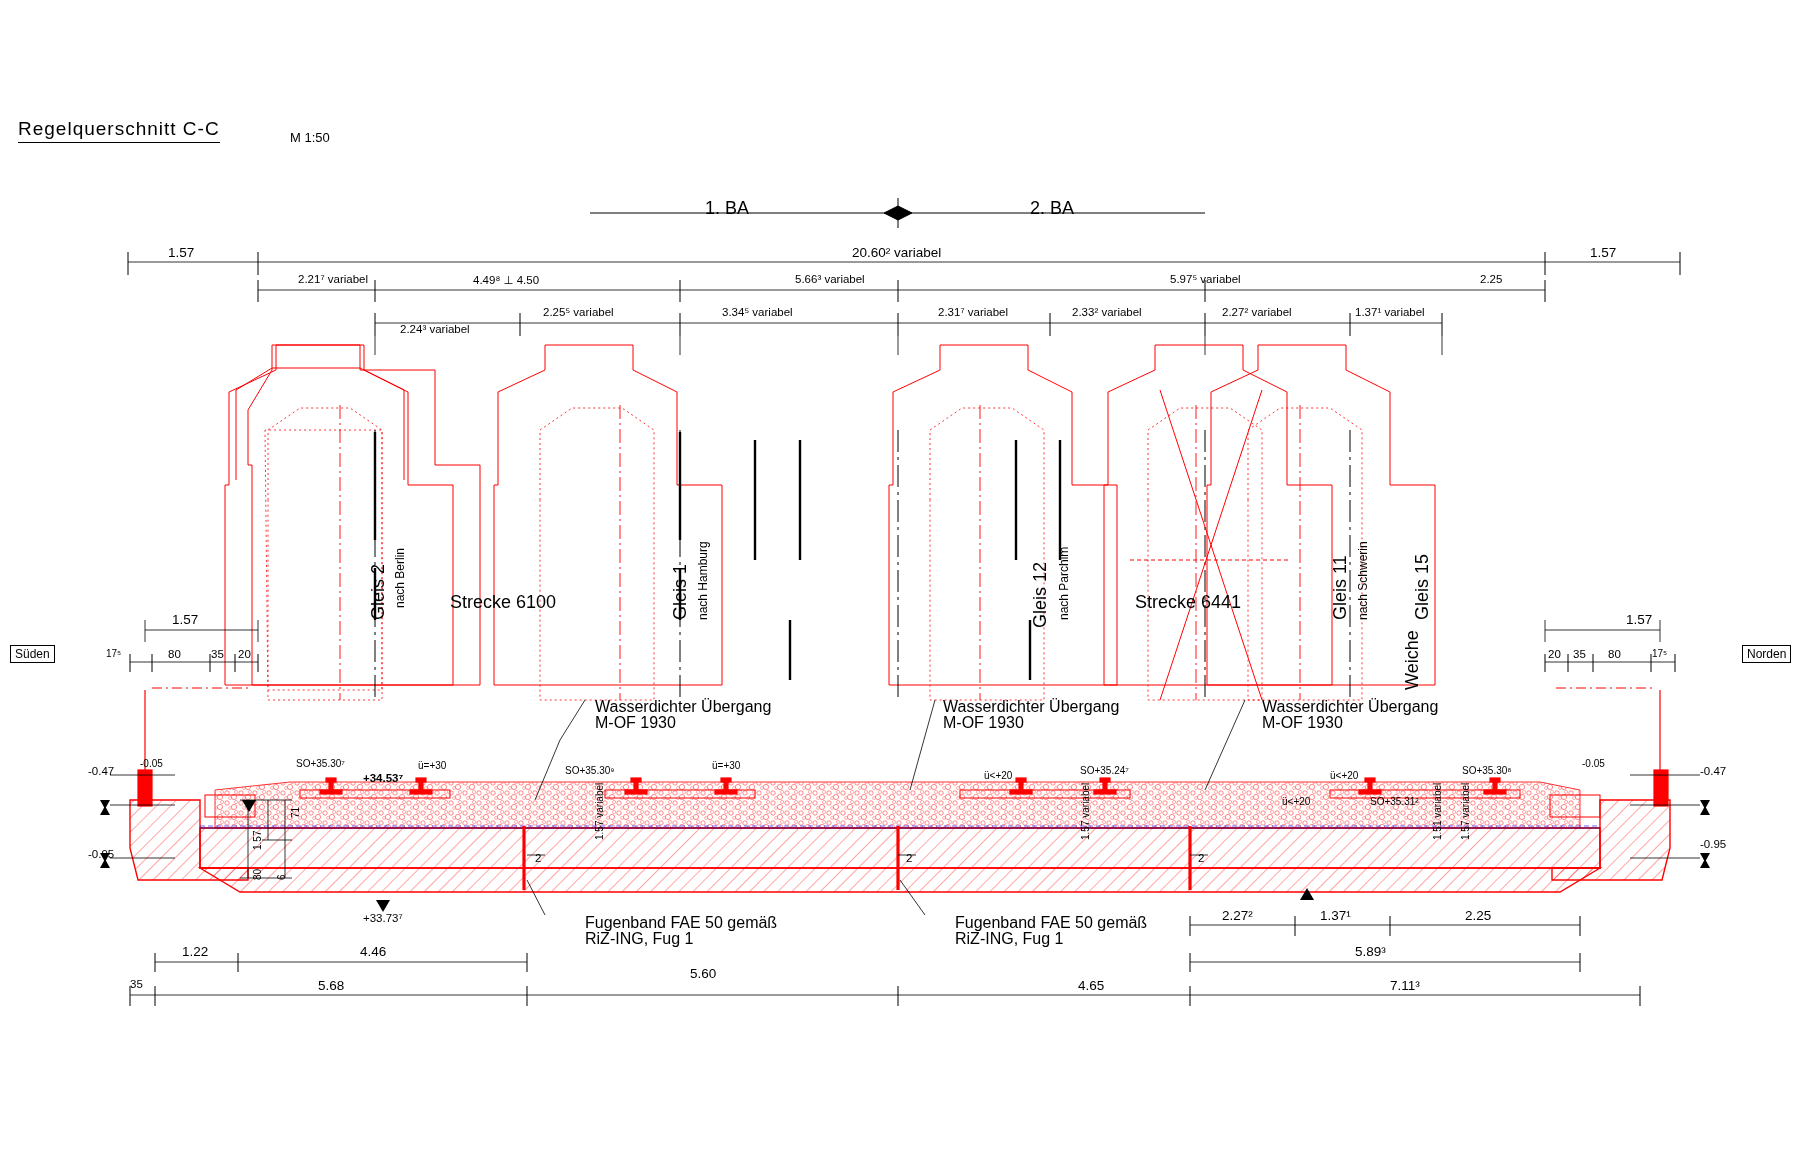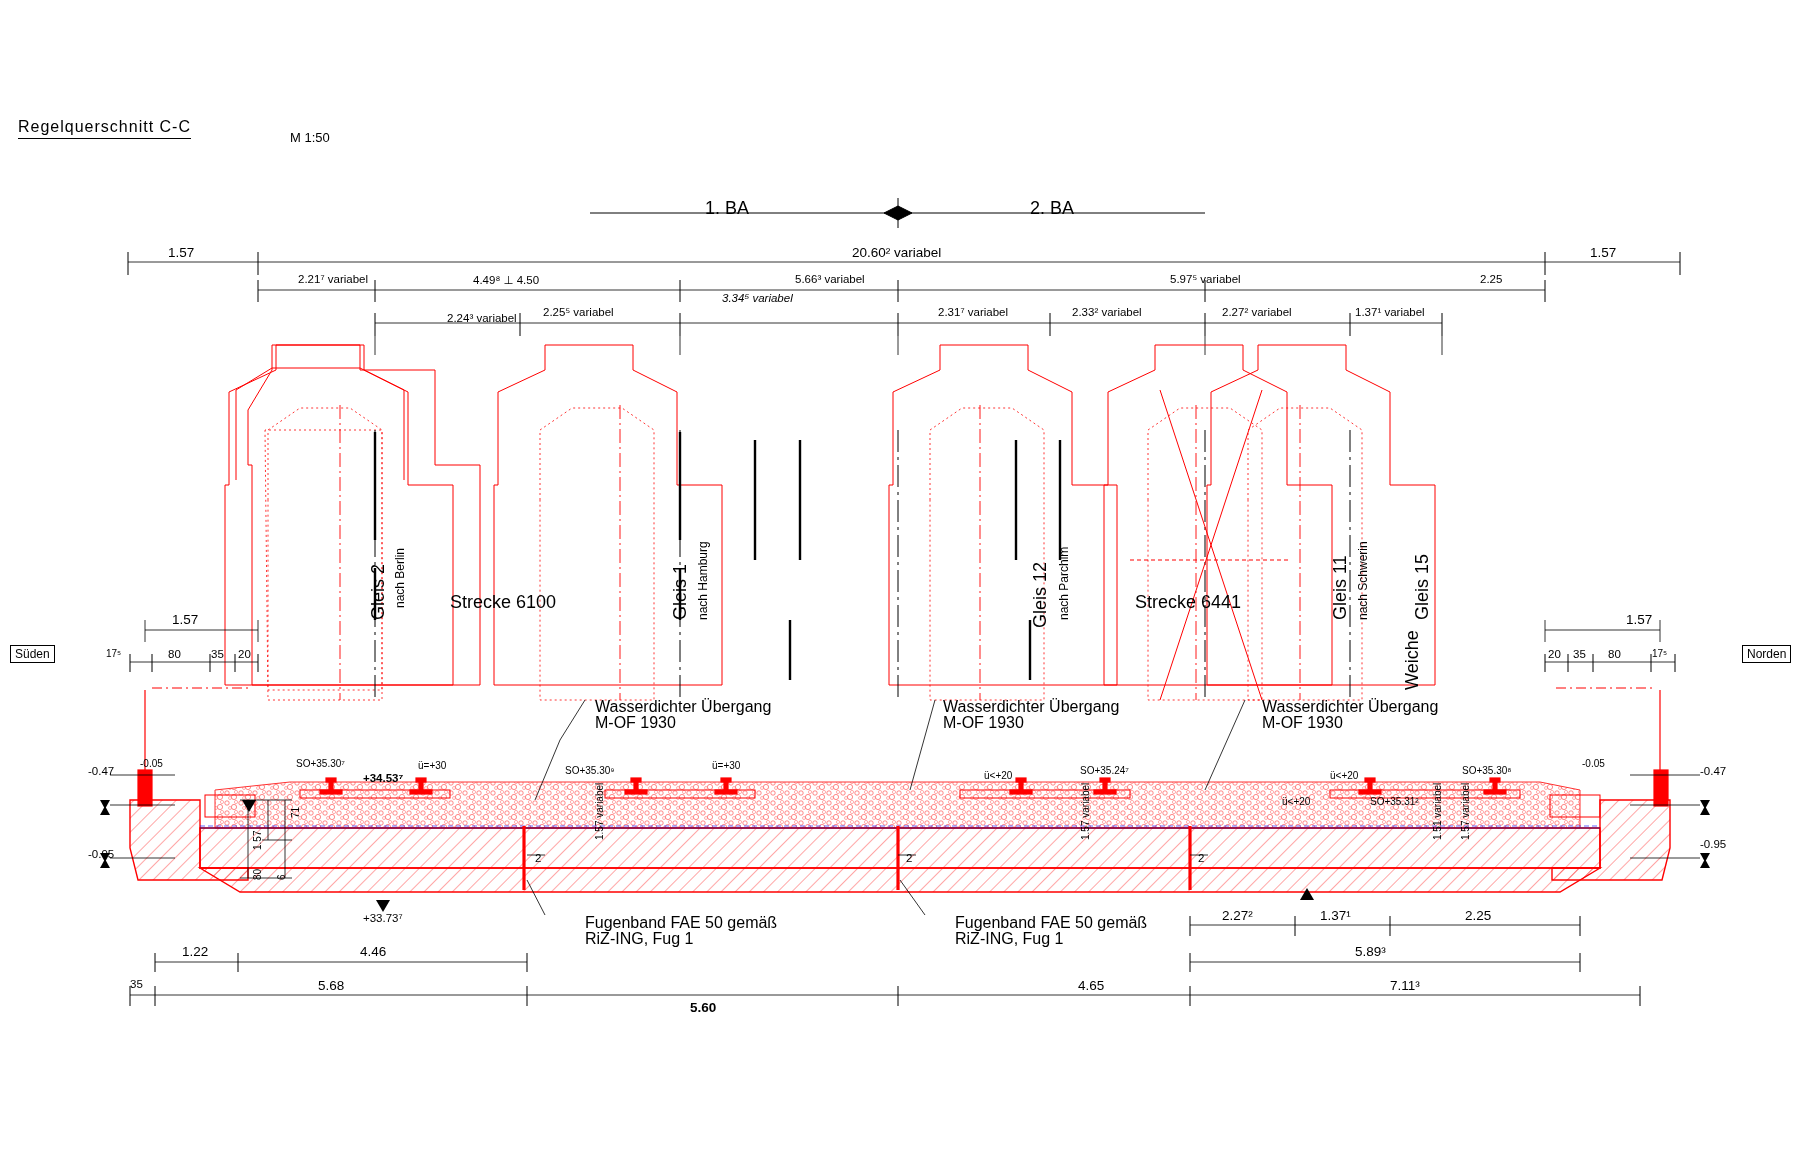--- a/index.html
+++ b/index.html
@@ -1,19 +1,19 @@
 <!DOCTYPE html>
 <html><head>
 <meta charset="utf-8">
 <style>
   html,body{margin:0;padding:0;background:#ffffff;}
   body{width:1805px;height:1161px;position:relative;font-family:"Liberation Sans",sans-serif;color:#000;overflow:hidden;}
   #root{position:absolute;left:0;top:0;width:1805px;height:1161px;}
   .t{position:absolute;white-space:nowrap;font-family:"Liberation Sans",sans-serif;color:#000;}
-  .title{font-size:16px;letter-spacing:1px;border-bottom:1.5px solid #000;padding-bottom:2px;}
+  .title{font-size:19px;letter-spacing:1px;border-bottom:1.5px solid #000;padding-bottom:2px;}
   .scale{font-size:13px;}
   .dim{font-size:13.5px;}
   .dimsm{font-size:11.5px;}
   .dimxs{font-size:10px;}
   .ba{font-size:18px;}
   .gleis{font-size:18px;}
   .gleis-sub{font-size:12px;}
   .strecke{font-size:18px;}
   .note{font-size:16px;line-height:14px;}
   .boxed{border:1px solid #000;padding:1px 4px;font-size:12px;background:#fff;}
@@ -359,23 +359,23 @@
   <div class="t dim" style="left:168px;top:245px;">1.57</div>
   <div class="t dim" style="left:852px;top:245px;">20.60² variabel</div>
   <div class="t dim" style="left:1590px;top:245px;">1.57</div>
 
   <div class="t dimsm" style="left:258px;top:273px;margin-left:40px;">2.21⁷ variabel</div>
   <div class="t dimsm" style="left:473px;top:273px;">4.49⁸ ⊥ 4.50</div>
   <div class="t dimsm" style="left:795px;top:273px;">5.66³ variabel</div>
   <div class="t dimsm" style="left:1170px;top:273px;">5.97⁵ variabel</div>
   <div class="t dimsm" style="left:1480px;top:273px;">2.25</div>
 
-  <div class="t dimsm" style="left:400px;top:312px;margin-left:47px;">2.24³ variabel</div>
+  <div class="t dimsm" style="left:400px;top:323px;">2.24³ variabel</div>
   <div class="t dimsm" style="left:543px;top:306px;">2.25⁵ variabel</div>
-  <div class="t dimsm" style="left:722px;top:292px;font-style:italic;">3.34⁵ variabel</div>
+  <div class="t dimsm" style="left:722px;top:306px;">3.34⁵ variabel</div>
   <div class="t dimsm" style="left:938px;top:306px;">2.31⁷ variabel</div>
   <div class="t dimsm" style="left:1072px;top:306px;">2.33² variabel</div>
   <div class="t dimsm" style="left:1222px;top:306px;">2.27² variabel</div>
   <div class="t dimsm" style="left:1355px;top:306px;">1.37¹ variabel</div>
 
   <div class="t gleis vert" style="left:368px;top:620px;transform:rotate(-90deg);">Gleis 2</div>
   <div class="t gleis-sub vert" style="left:393px;top:608px;transform:rotate(-90deg);">nach Berlin</div>
 
   <div class="t gleis vert" style="left:670px;top:620px;transform:rotate(-90deg);">Gleis 1</div>
   <div class="t gleis-sub vert" style="left:696px;top:620px;transform:rotate(-90deg);">nach Hamburg</div>
@@ -455,17 +455,17 @@
   <div class="t dim" style="left:182px;top:944px;">1.22</div>
   <div class="t dim" style="left:360px;top:944px;">4.46</div>
 
   <div class="t dim" style="left:1222px;top:908px;">2.27²</div>
   <div class="t dim" style="left:1320px;top:908px;">1.37¹</div>
   <div class="t dim" style="left:1465px;top:908px;">2.25</div>
   <div class="t dim" style="left:1355px;top:944px;">5.89³</div>
 
   <div class="t dimsm" style="left:130px;top:978px;">35</div>
   <div class="t dim" style="left:318px;top:978px;">5.68</div>
-  <div class="t dim" style="left:690px;top:1000px;font-weight:bold;">5.60</div>
+  <div class="t dim" style="left:690px;top:966px;">5.60</div>
   <div class="t dim" style="left:1078px;top:978px;">4.65</div>
   <div class="t dim" style="left:1390px;top:978px;">7.11³</div>
 
 </div>
 
 </body></html>

